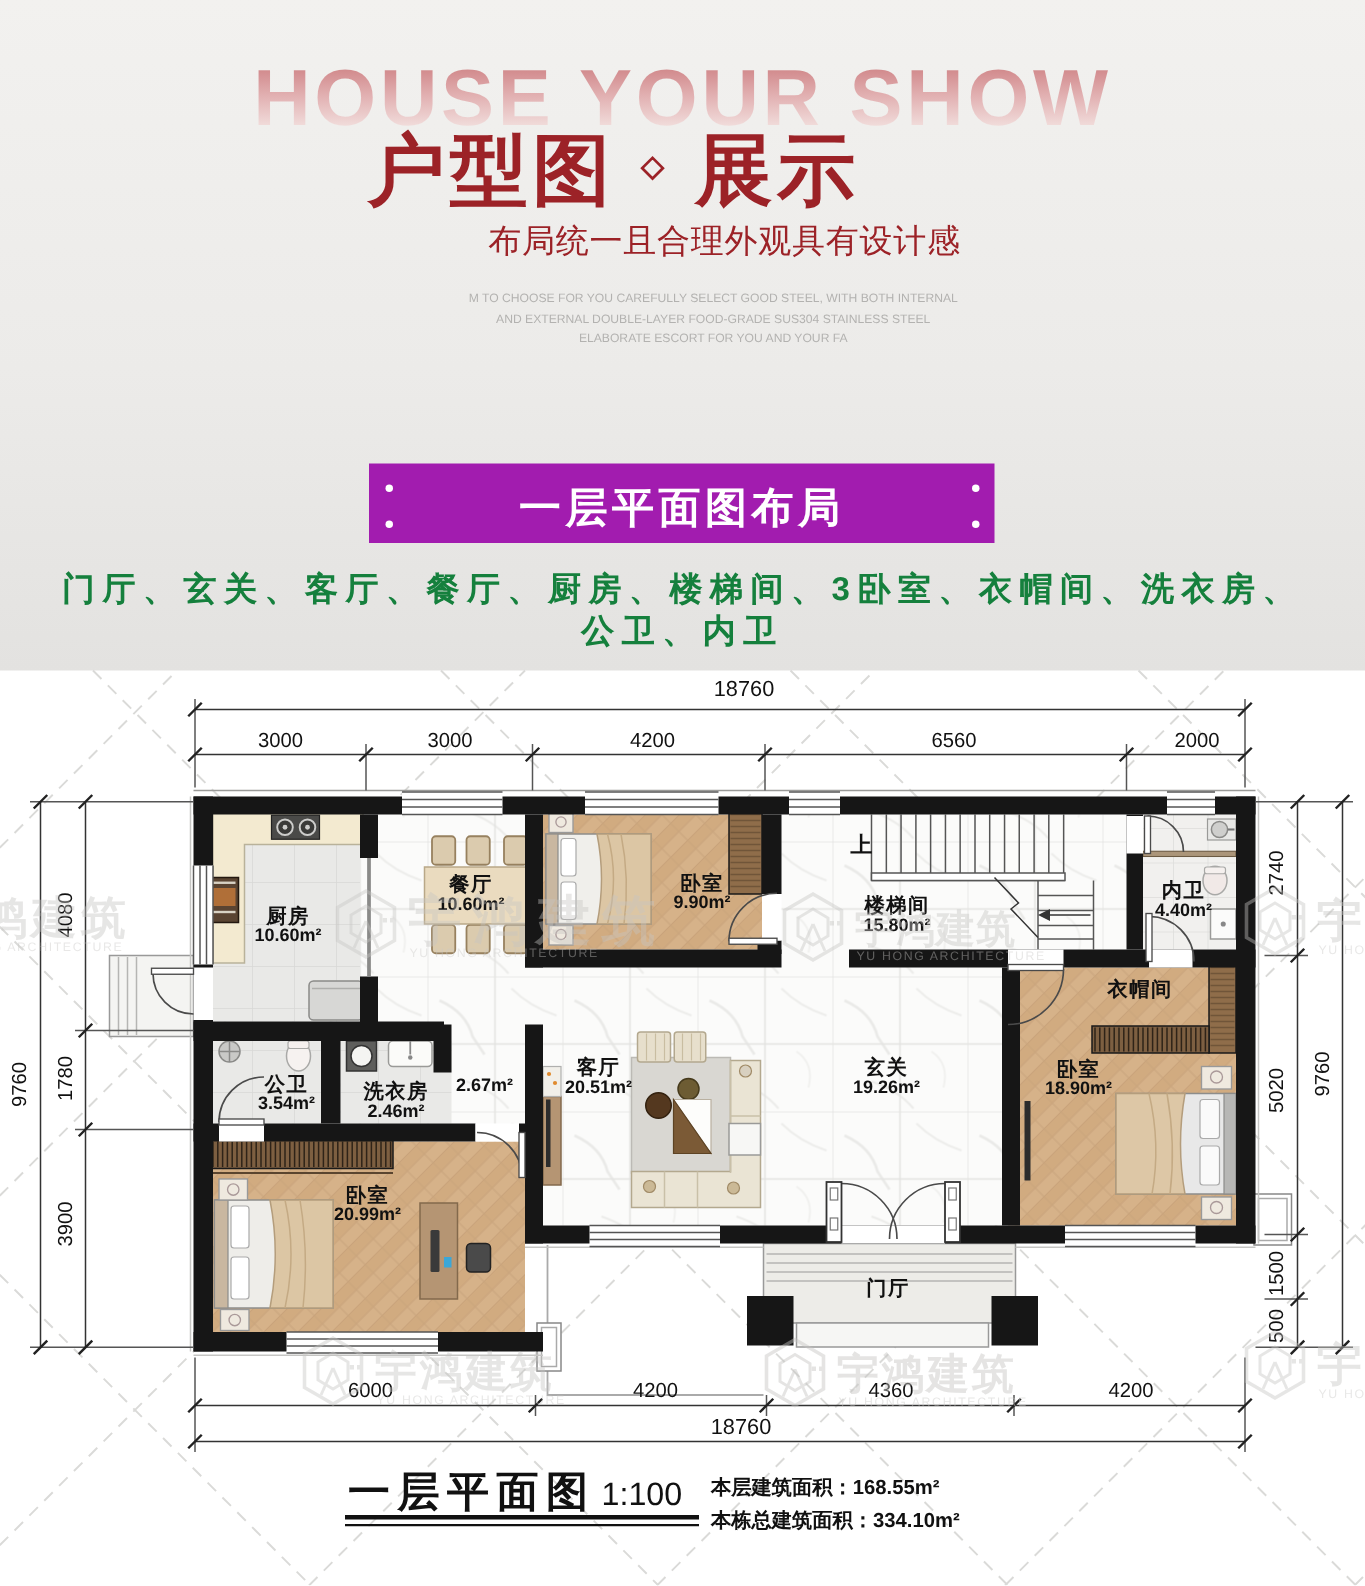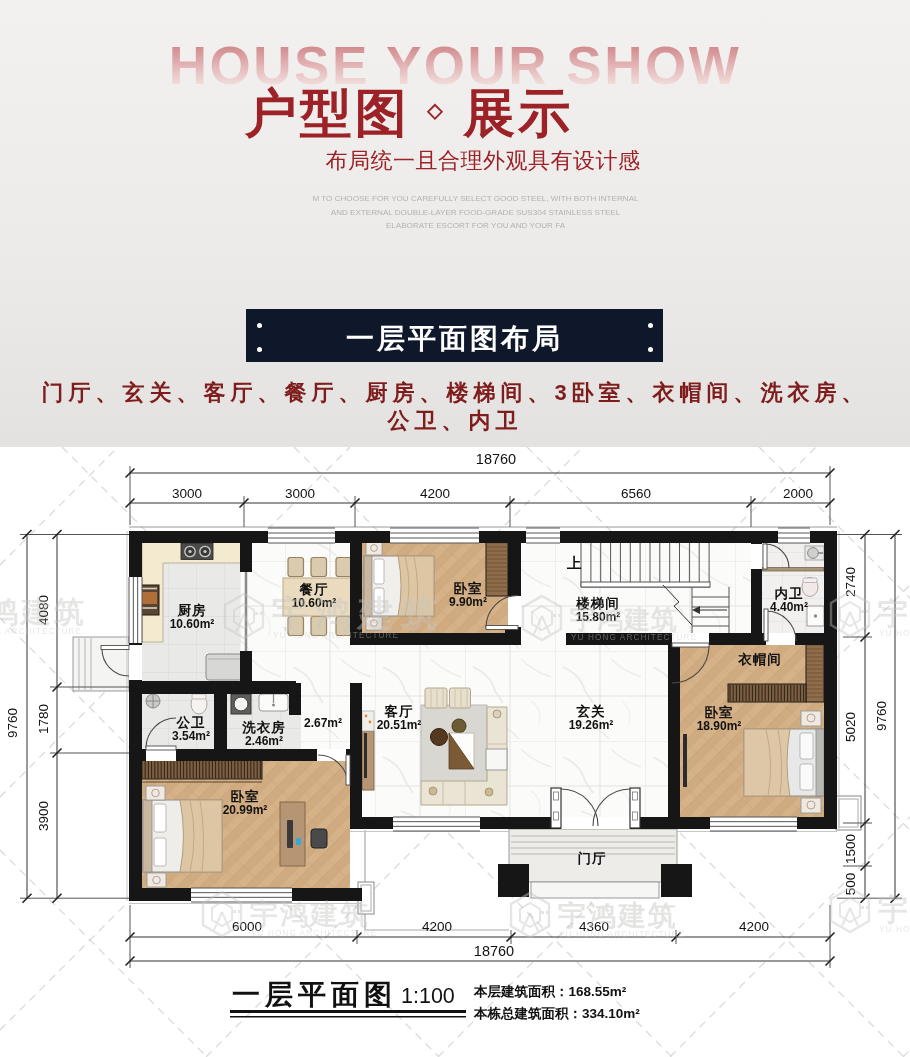--- a/index.html
+++ b/index.html
@@ -11,26 +11,26 @@
  background:linear-gradient(180deg,#cd7f82 10%,#e3b4b5 50%,#f4e6e4 88%);
  -webkit-background-clip:text;background-clip:text;color:transparent;}
 .t2{position:absolute;left:0;top:79px;width:818px;text-align:center;
  font-size:52px;font-weight:bold;color:#9c2227;letter-spacing:3px;}
 .t2 .dia{font-size:20px;vertical-align:14px;}
 .t3{position:absolute;left:0;top:146px;width:910px;text-align:center;
  font-size:22px;font-weight:normal;color:#9c2227;letter-spacing:0.5px;padding-left:28px;}
 .eng{position:absolute;left:0;top:192px;width:893px;text-align:center;
  font-size:8.1px;line-height:13.6px;color:#b3b2b0;letter-spacing:0px;margin-left:29px;}
 .banner{position:absolute;left:246px;top:309px;width:417px;height:53px;
- background:#0f172a;}
+ background:#a21caf;}
 .banner .txt{position:absolute;left:0;top:11px;width:100%;text-align:center;
  font-size:28px;font-weight:bold;color:#fff;letter-spacing:3px;}
 .dot{position:absolute;width:5px;height:5px;border-radius:50%;background:#fff;}
 .list{position:absolute;left:0;top:379px;width:910px;text-align:center;
- font-size:22px;font-weight:bold;color:#7f1d1d;letter-spacing:5px;line-height:27.5px;}
+ font-size:22px;font-weight:bold;color:#15803d;letter-spacing:5px;line-height:27.5px;}
 </style></head>
 <body>
 
 <div class="hdr"></div>
 
 <div class="big">HOUSE YOUR SHOW</div>
 
 <div class="t2">户型图 <span class="dia">◇</span> 展示</div>
 
 <div class="t3">布局统一且合理外观具有设计感</div>

